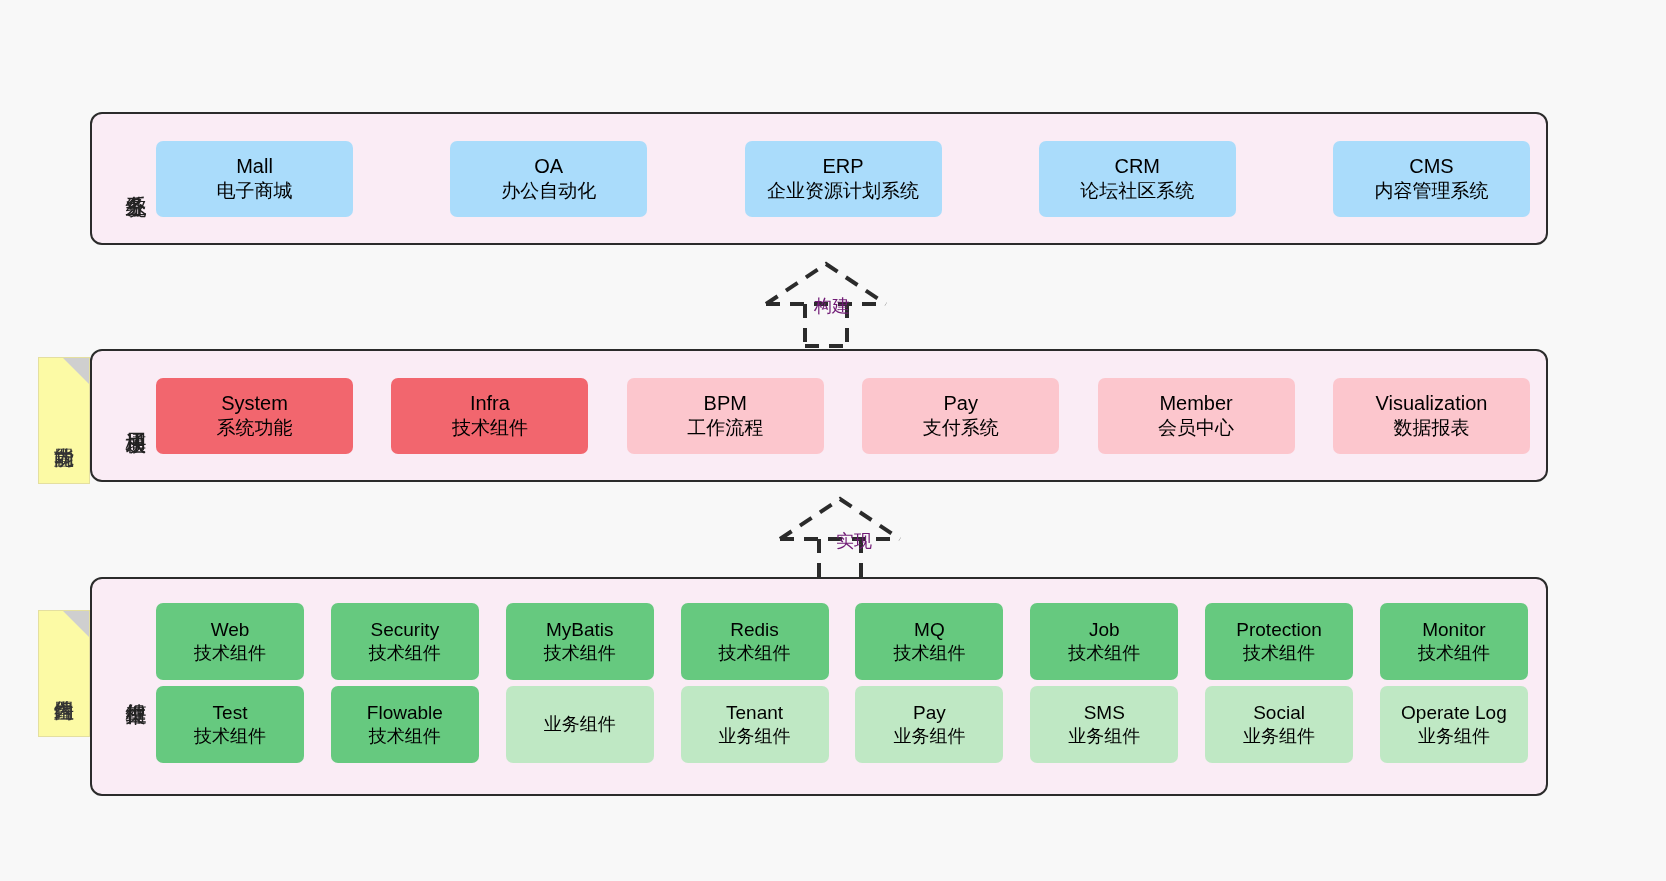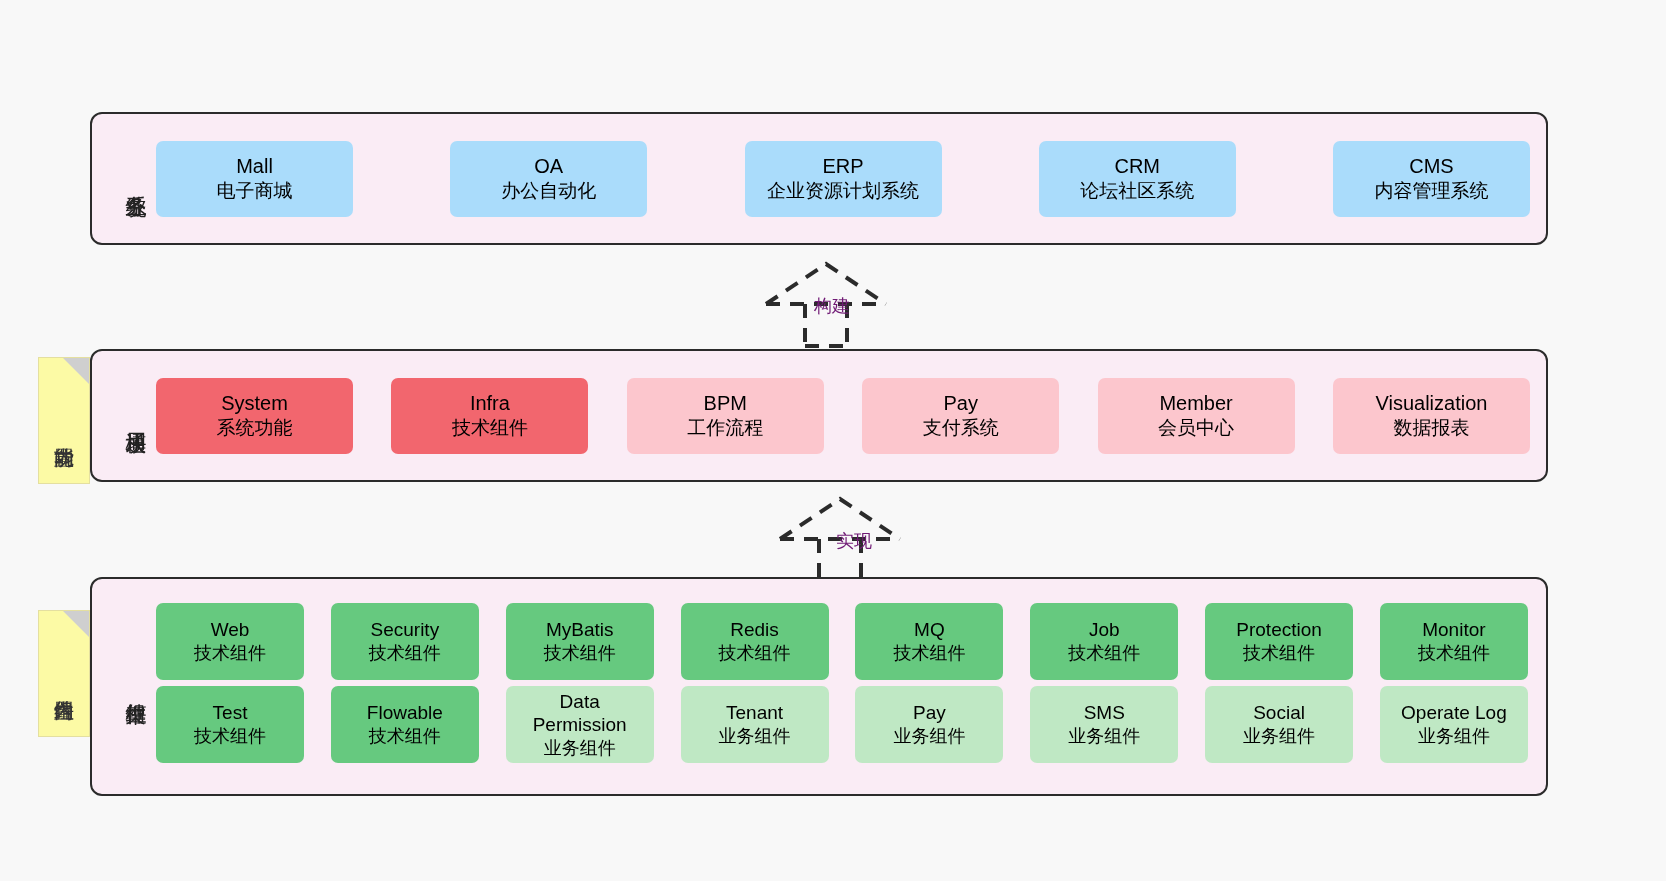--- a/index.html
+++ b/index.html
@@ -310,21 +310,20 @@
           <span class="en">Test</span>
           <span class="cn">技术组件</span>
         </div>
 
         <div class="card green">
           <span class="en">Flowable</span>
           <span class="cn">技术组件</span>
         </div>
 
         <div class="card mint">
-          <span class="en">Data Permission</span>
           <span class="cn">业务组件</span>
         </div>
 
         <div class="card mint">
           <span class="en">Tenant</span>
           <span class="cn">业务组件</span>
         </div>
 
         <div class="card mint">
           <span class="en">Pay</span>

